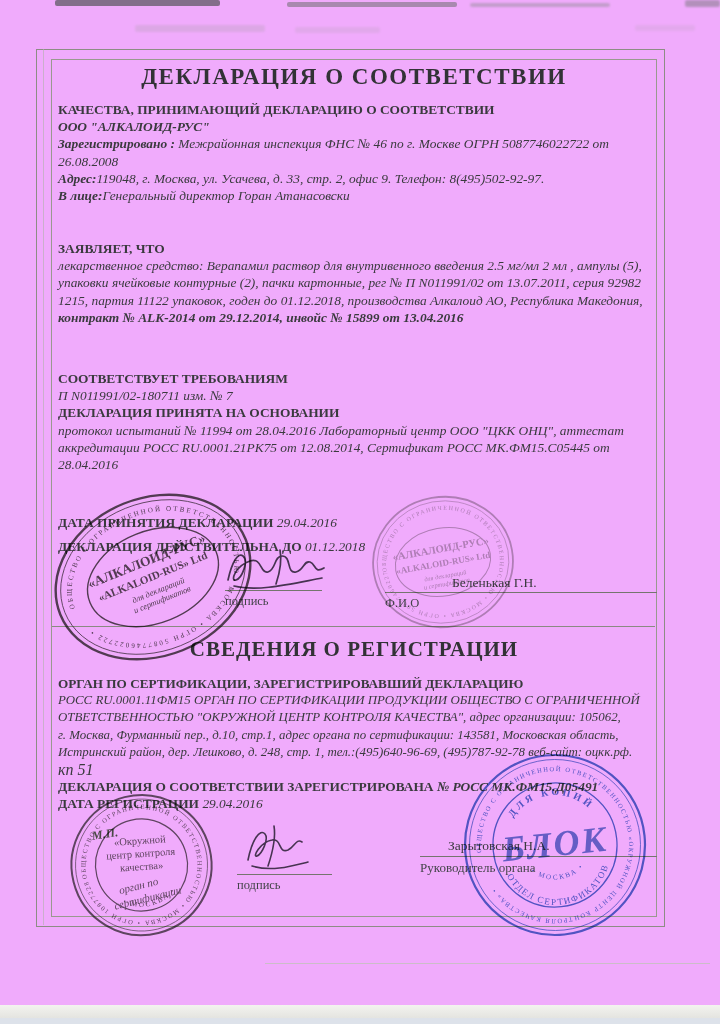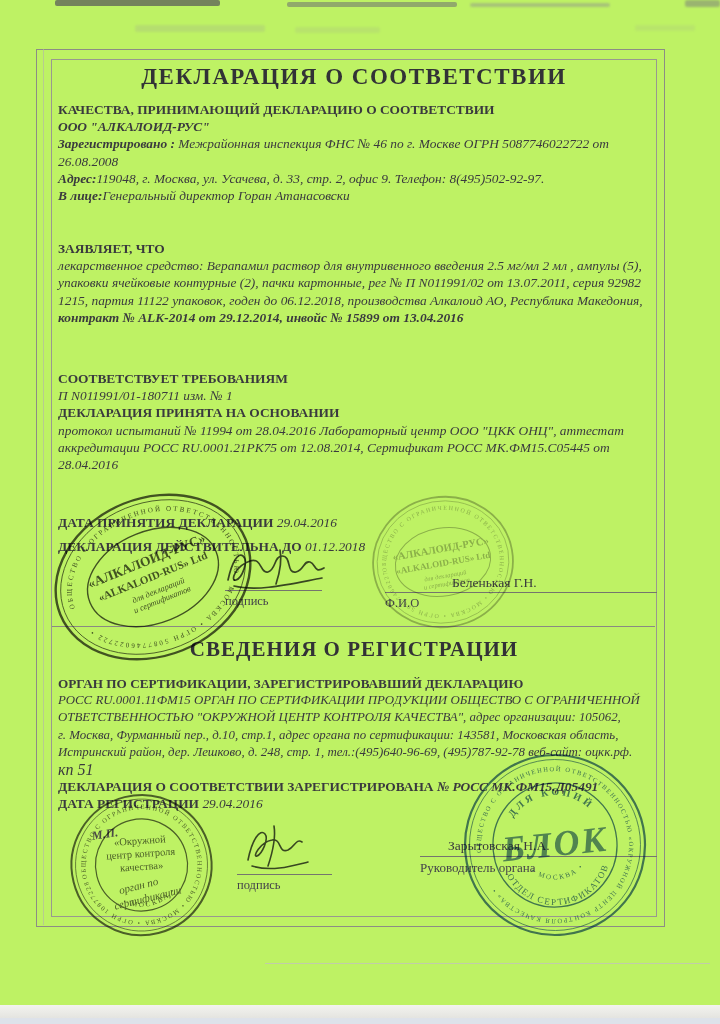--- a/index.html
+++ b/index.html
@@ -1,16 +1,16 @@
 <!DOCTYPE html>
 <html><head>
 <meta charset="utf-8">
 <style>
   html,body{margin:0;padding:0;background:#ffffff;}
-  .sheet{position:relative;width:720px;height:1024px;background:#bef264;overflow:hidden;
+  .sheet{position:relative;width:720px;height:1024px;background:#f0abfc;overflow:hidden;
          font-family:"Liberation Serif", serif;color:#3a3a3e;}
   .abs{position:absolute;}
   .ln{white-space:nowrap;line-height:17.2px;font-size:13.4px;}
   .b{font-weight:700;}
   .i{font-style:italic;}
   .bi{font-weight:700;font-style:italic;}
   .hline{position:absolute;height:1px;background:#75756e;}
   .caption{font-size:12.5px;text-align:left;color:#44444a;}
   .frame{position:absolute;border:1px solid #8d8d85;}
   .title{position:absolute;text-align:center;font-weight:700;color:#323236;}
@@ -44,27 +44,27 @@
     <div class="ln i"><span class="bi">Зарегистрировано : </span><span>Межрайонная инспекция ФНС № 46 по г. Москве ОГРН 5087746022722 от</span></div>
     <div class="ln i">26.08.2008</div>
     <div class="ln i"><span class="bi">Адрес:</span><span>119048, г. Москва, ул. Усачева, д. 33, стр. 2, офис 9. Телефон: 8(495)502-92-97.</span></div>
     <div class="ln i"><span class="bi">В лице:</span><span>Генеральный директор Горан Атанасовски</span></div>
   </div>
 
   <div class="abs" style="left:58px;top:240px;width:600px;">
     <div class="ln b">ЗАЯВЛЯЕТ, ЧТО</div>
     <div class="ln i">лекарственное средство: Верапамил раствор для внутривенного введения 2.5 мг/мл 2 мл , ампулы (5),</div>
     <div class="ln i">упаковки ячейковые контурные (2), пачки картонные, рег № П N011991/02 от 13.07.2011, серия 92982</div>
-    <div class="ln i">1215, партия 11122 упаковок, годен до 06.12.2018, производства Алкалоид АО, Республика Македония,</div>
+    <div class="ln i">1215, партия 11122 упаковок, годен до 01.12.2018, производства Алкалоид АО, Республика Македония,</div>
     <div class="ln bi">контракт № ALK-2014 от 29.12.2014, инвойс № 15899 от 13.04.2016</div>
   </div>
 
   <div class="abs" style="left:58px;top:370px;width:600px;">
     <div class="ln b">СООТВЕТСТВУЕТ ТРЕБОВАНИЯМ</div>
-    <div class="ln i">П N011991/01-180711 изм. № 1</div>
+    <div class="ln i">П N011991/02-180711 изм. № 7</div>
     <div class="ln b">ДЕКЛАРАЦИЯ ПРИНЯТА НА ОСНОВАНИИ</div>
     <div class="ln i">протокол испытаний № 11994 от 28.04.2016 Лабораторный центр ООО "ЦКК ОНЦ", аттестат</div>
     <div class="ln i">аккредитации РОСС RU.0001.21РК75 от 12.08.2014, Сертификат РОСС МК.ФМ15.С05445 от</div>
     <div class="ln i">28.04.2016</div>
   </div>
 
   <div class="abs" style="left:58px;top:511px;width:600px;">
     <div class="ln" style="line-height:24px;"><span class="b">ДАТА ПРИНЯТИЯ ДЕКЛАРАЦИИ </span><span class="i">29.04.2016</span></div>
     <div class="ln" style="line-height:24px;"><span class="b">ДЕКЛАРАЦИЯ ДЕЙСТВИТЕЛЬНА ДО </span><span class="i">01.12.2018</span></div>
   </div>

